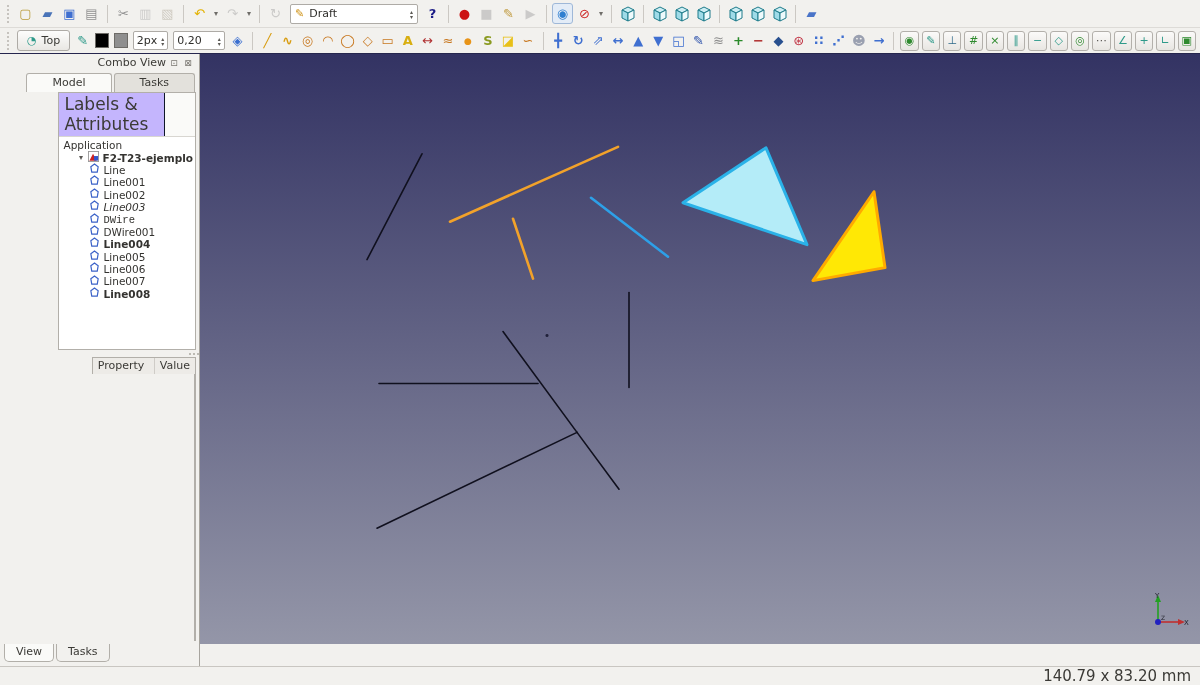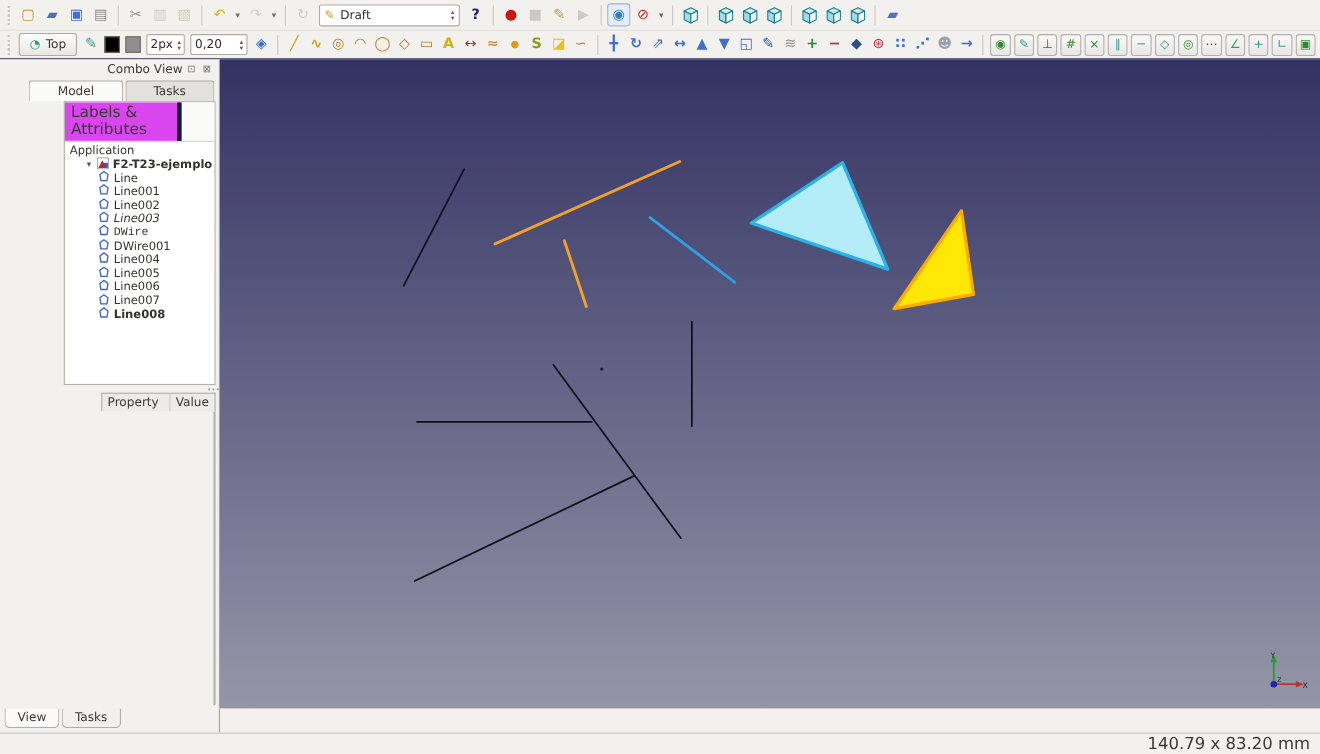--- a/index.html
+++ b/index.html
@@ -49,22 +49,22 @@
   .cv-title .t { flex: 1; }
   .cv-win-icon { width: 12px; height: 12px; font-size: 9px; color: #7a7772; display: flex;
                  align-items: center; justify-content: center; margin-left: 2px; }
   .cv-tabs { display: flex; gap: 2px; padding: 2px 4px 0 4px; }
   .cv-tab { font-size: 11px; padding: 2px 25px 3px; border: 1px solid #b2afa9;
             border-bottom: none; border-radius: 3px 3px 0 0; background: #e3e1dc; }
   .cv-tab.active { background: #fafaf8; }
   .tree-wrap { margin: 0 3px; border: 1px solid #b2afa9; background: #fff;
                flex: 0 0 258px; overflow: hidden; }
   .tree-header-row { display: flex; background: #fafaf8; border-bottom: 1px solid #d8d6d1; }
-  .tree-header { width: 106px; background: #d946ef; border-right: 4px solid #0f172a;
-                 font-size: 14px; padding: 1px 5px 2px; }
+  .tree-header { width: 106px; background: #c4b5fd; border-right: 1px solid #0f172a;
+                 font-size: 17px; padding: 1px 5px 2px; }
   .tree { padding: 2px 2px; font-size: 11px; color: #343330; }
   .tree-row { display: flex; align-items: center; height: 12.4px; gap: 3px; white-space: nowrap; }
   .tree-row .lbl { font-size: 10.5px; }
   .tree-row.bold .lbl { font-weight: bold; }
   .expander { width: 9px; font-size: 8px; color: #5b5955; text-align: center; }
   .splitter { height: 7px; display: flex; align-items: center; justify-content: center; gap: 2px; }
   .splitter i { width: 2px; height: 2px; background: #aaa79f; border-radius: 50%; }
   .prop-header { display: flex; margin: 0 3px; border: 1px solid #b2afa9; border-bottom: none;
                  background: #edebe7; font-size: 11px; }
   .prop-header .c1 { width: 62px; padding: 1px 5px 2px; border-right: 1px solid #cfccc7; }
@@ -321,21 +321,21 @@
                 <polygon points="2,4 6,1 10,4 9,10 3,10" fill="#fff" stroke="#3b62c8" stroke-width="1.3"></polygon>
               </svg></span>
             <span class="lbl">DWire</span>
           </div>
           <div class="tree-row" style="padding-left: 28px;">
             <span><svg width="11" height="11" viewBox="0 0 12 12">
                 <polygon points="2,4 6,1 10,4 9,10 3,10" fill="#fff" stroke="#3b62c8" stroke-width="1.3"></polygon>
               </svg></span>
             <span class="lbl">DWire001</span>
           </div>
-          <div class="tree-row" style="padding-left: 28px;">
+          <div class="tree-row" style="padding-left: 28px; font-weight: bold;">
             <span><svg width="11" height="11" viewBox="0 0 12 12">
                 <polygon points="2,4 6,1 10,4 9,10 3,10" fill="#fff" stroke="#3b62c8" stroke-width="1.3"></polygon>
               </svg></span>
             <span class="lbl">Line004</span>
           </div>
           <div class="tree-row" style="padding-left: 28px;">
             <span><svg width="11" height="11" viewBox="0 0 12 12">
                 <polygon points="2,4 6,1 10,4 9,10 3,10" fill="#fff" stroke="#3b62c8" stroke-width="1.3"></polygon>
               </svg></span>
             <span class="lbl">Line005</span>

